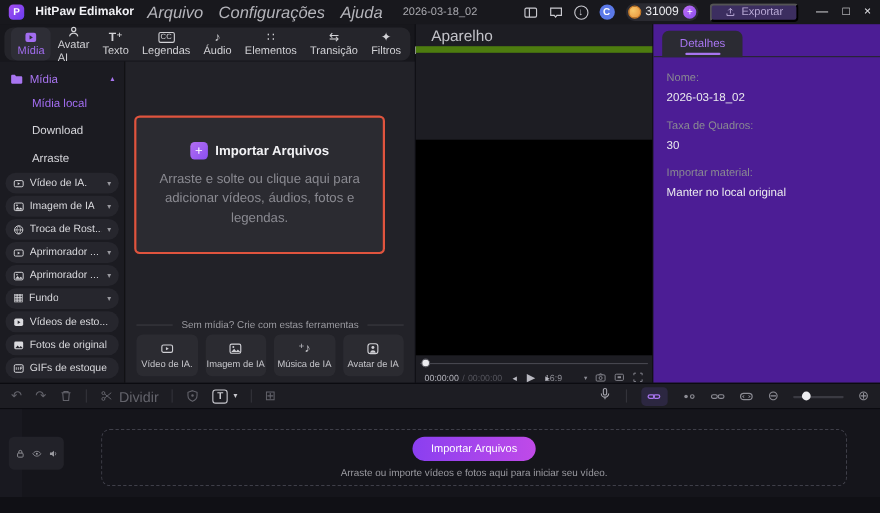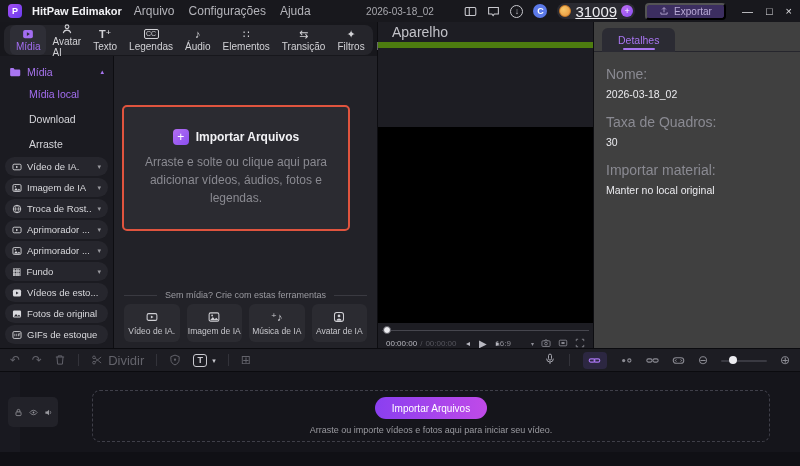--- a/index.html
+++ b/index.html
@@ -7,34 +7,34 @@
     font-family:"Liberation Sans","DejaVu Sans",sans-serif; }
   .app { position:relative; width:800px; height:466px; background:#17171c; color:#d8d8dc; }
 
   
   .titlebar { position:absolute; top:0; left:0; width:800px; height:22px;
     background:#18181d; display:flex; align-items:center; padding:0 8px; gap:10px; }
   .logo { width:14px; height:14px; border-radius:4px;
     background:linear-gradient(135deg,#a44ff0,#6a3cf0); color:#fff; font-size:9px; font-weight:bold;
     display:flex; align-items:center; justify-content:center; flex:0 0 auto; }
   .appname { font-size:11px; font-weight:bold; color:#f0f0f4; }
-  .menu { font-size:12px; color:#b4b4ba; padding:0 2px; }
+  .menu { font-size:15px; color:#b4b4ba; padding:0 2px;font-style:italic; }
   .tb-center { position:absolute; left:0; right:0; text-align:center; font-size:10px; color:#a8a8ae; pointer-events:none; }
   .tb-right { margin-left:auto; display:flex; align-items:center; gap:10px; z-index:2; }
   .tb-ic { color:#c9c9cf; font-size:11px; line-height:1; display:flex; align-items:center; }
   .tb-ic svg { width:13px; height:13px; }
   .dl-circle { width:13px; height:13px; border:1.2px solid #c9c9cf; border-radius:50%;
     font-size:9px; display:flex; align-items:center; justify-content:center; color:#c9c9cf; }
   .avatar { width:14px; height:14px; border-radius:50%; background:#5b79e8; color:#fff;
     font-size:9px; font-weight:bold; display:flex; align-items:center; justify-content:center; }
   .coin-pill { height:16px; background:#2a2a31; border-radius:9px; display:flex; align-items:center;
     gap:4px; padding:0 2px 0 2px; }
   .coin { width:12px; height:12px; border-radius:50%;
     background:radial-gradient(circle at 35% 35%,#f8c86a,#e8923a); border:1px solid #c97b28; }
-  .coin-num { font-size:15px; color:#ececf0;text-decoration:underline; }
+  .coin-num { font-size:11px; color:#ececf0; }
   .plus-circle { width:12px; height:12px; border-radius:50%;
     background:linear-gradient(135deg,#c06ef5,#8a4ff0); color:#fff; font-size:9px;
     display:flex; align-items:center; justify-content:center; }
   .export-btn { height:17px; background:#3c2e60; border-radius:4px; color:#b9aad6;
     font-size:10px; display:flex; align-items:center; gap:5px; padding:0 12px; }
   .export-btn svg { width:10px; height:10px; }
   .winctl { display:flex; align-items:center; gap:13px; margin-left:6px; color:#e2e2e6; font-size:11px; }
   .winctl span { line-height:1; }
 
   
@@ -105,28 +105,28 @@
   .t-cur { color:#b8b8c0; } .t-sep,.t-tot { color:#55555d; }
   .pv-transport { position:absolute; left:50%; transform:translateX(-58%); display:flex;
     align-items:center; gap:9px; color:#b9b9c1; }
   .pv-transport .pt { font-size:8px; } .pv-transport .pt.play { font-size:10px; }
   .pv-right { margin-left:auto; display:flex; align-items:center; gap:7px; color:#8e8e96; }
   .pv-right svg { width:10px; height:10px; }
   .ratio { font-size:8px; display:flex; gap:20px; align-items:center; }
   .ratio .car { font-size:6px; }
 
   
-  .details-col { width:206px; height:100%; background:#404040; position:relative; }
+  .details-col { width:206px; height:100%; background:#4c1d95; position:relative; }
   .details-tabrow { height:30px; border-bottom:1px solid #26262d; padding:6px 0 0 8px; }
   .details-tab { display:inline-flex; position:relative; height:24px; align-items:center;
     background:#2b2b33; border-radius:6px 6px 0 0; padding:0 16px; color:#a875f0; font-size:10.5px; }
   .details-tab::after { content:""; position:absolute; left:50%; transform:translateX(-50%);
     bottom:2px; width:32px; height:2px; border-radius:1px; background:#a875f0; }
   .details-body { padding:14px 0 0 12px; }
-  .dt-label { font-size:14px; color:#8a8a92; margin-top:14px; }
+  .dt-label { font-size:10px; color:#8a8a92; margin-top:14px; }
   .dt-label:first-child { margin-top:0; }
   .dt-value { font-size:10.5px; color:#eaeaee; margin-top:6px; }
 
   
   .toolbar { position:absolute; top:348px; left:0; width:800px; height:24px; background:#1d1d23;
     border-top:1px solid #0b0b0f; border-bottom:1px solid #0b0b0f; display:flex;
     align-items:center; padding:0 10px; gap:12px; }
   .tlb-ic { color:#63636b; font-size:12px; line-height:1; display:flex; align-items:center; gap:5px; }
   .tlb-ic svg { width:12px; height:12px; }
   .tlb-sep { width:1px; height:12px; background:#33333a; }

